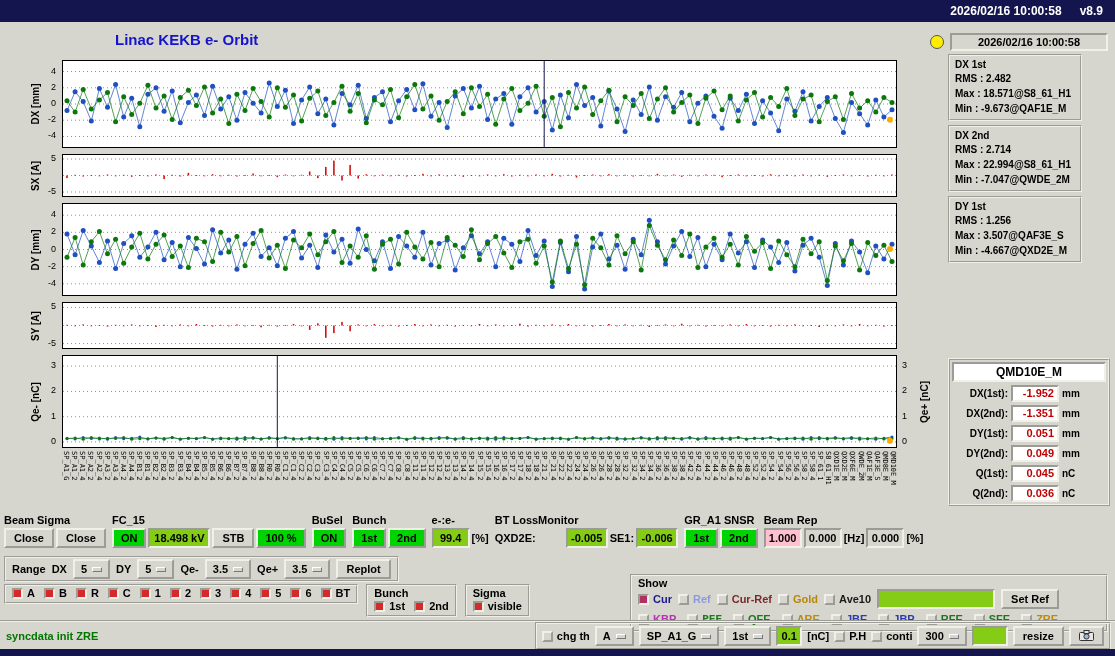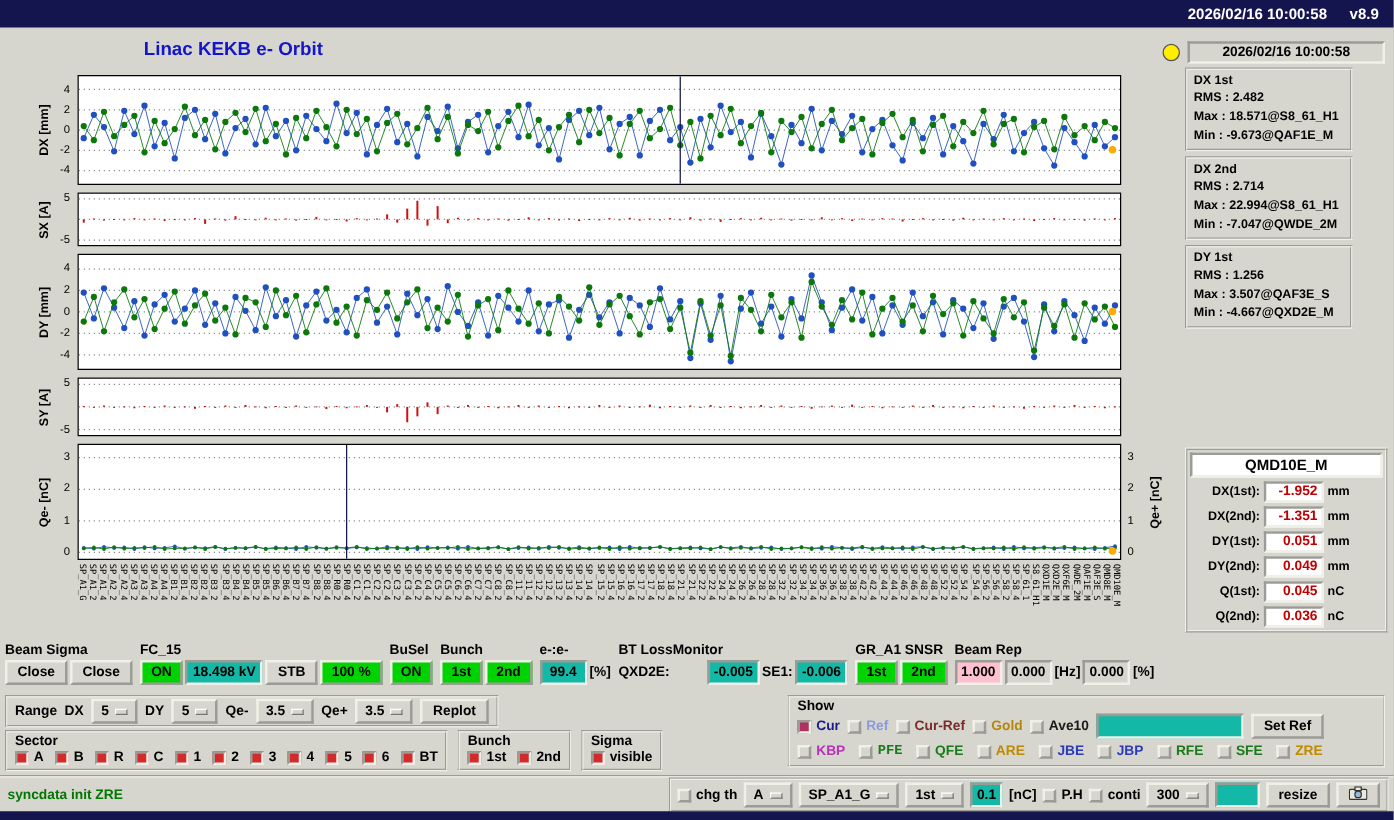--- a/index.html
+++ b/index.html
@@ -44,21 +44,21 @@
   .mlabel { width:56px; text-align:right; font-size:10px; font-weight:bold; }
   .mval { width:48px; border:2px inset #f0f0e8; background:#fff; color:#c00000;
           font-size:11px; font-weight:bold; text-align:right; padding:0 3px; height:17px; line-height:13px; }
   .munit { font-size:10px; font-weight:bold; }
 
   
   .lbl { font-weight:bold; font-size:11px; white-space:nowrap; }
   .btn { display:inline-flex; align-items:center; justify-content:center; border:2px outset #f0f0e8;
          background:#d6d6ce; padding:0 8px; font-weight:bold; font-size:11px; height:20px; cursor:default; white-space:nowrap; }
   .entry { display:inline-flex; align-items:center; justify-content:center; border:2px inset #f0f0e8;
-           background:#14b8a6; font-weight:bold; font-size:11px; height:20px; padding:0 3px; white-space:nowrap; }
+           background:#84cc16; font-weight:bold; font-size:11px; height:20px; padding:0 3px; white-space:nowrap; }
   .entry.pink { background:#ffc0d0; }
   .entry.gray { background:#d6d6ce; }
   .ind { display:inline-flex; align-items:center; justify-content:center; border:2px outset #f0f0e8;
          padding:0 7px; height:20px; font-weight:bold; font-size:11px; background:#d6d6ce; white-space:nowrap; }
   .ind.green { background:#00d400; }
   .opt { display:inline-flex; align-items:center; gap:5px; border:2px outset #f0f0e8; background:#d6d6ce;
          height:20px; padding:0 6px; font-weight:bold; font-size:11px; white-space:nowrap; }
   .opt-mark { width:10px; height:5px; border:1px solid; border-color:#fff #777 #777 #fff; background:#d6d6ce; }
   .check { display:inline-flex; align-items:center; gap:4px; font-weight:bold; font-size:11px; white-space:nowrap; }
   .cb { width:11px; height:11px; border:2px outset #f0f0e8; background:#d6d6ce; flex:none; }
@@ -69,21 +69,21 @@
   .g-label { font-size:11px; font-weight:bold; margin-bottom:2px; white-space:nowrap; }
   .g-items { display:flex; gap:2px; align-items:center; }
 
   .range-row { position:absolute; left:4px; top:556px; height:26px; display:flex; gap:6px;
                align-items:center; border:2px groove #f0f0e8; padding:0 6px; }
   .sector-row { position:absolute; left:4px; top:584px; display:flex; gap:8px; align-items:flex-start; }
   .tk-frame { border:2px groove #f0f0e8; padding:1px 6px 3px 6px; }
   .tk-frame .g-label { margin-bottom:1px; }
   .tk-frame .g-items { gap:9px; }
 
-  .show-group { position:absolute; left:630px; top:556px; width:478px; height:58px; border:2px groove #f0f0e8; }
+  .show-group { position:absolute; left:630px; top:574px; width:478px; height:58px; border:2px groove #f0f0e8; }
   .show-title { position:absolute; left:6px; top:1px; font-size:11px; font-weight:bold; }
   .show-row1 { position:absolute; left:6px; top:13px; right:3px; display:flex; gap:6px; align-items:center; }
   .show-row2 { position:absolute; left:6px; top:37px; display:flex; gap:11px; align-items:center; }
 
   .statusbar { position:absolute; left:0; top:620px; right:0; height:30px; border-top:2px groove #f0f0e8;
                display:flex; align-items:center; }
   .status-msg { color:#007700; font-weight:bold; font-size:11px; margin-left:6px; }
   .status-items { margin-left:auto; margin-right:4px; display:flex; gap:5px; align-items:center;
                   border:2px groove #f0f0e8; padding:2px 5px; }
 </style>
@@ -1332,21 +1332,20 @@
           <span class="cb-label" style="color: rgb(26, 122, 26);">SFE</span>
         </span>
         <span class="check">
           <span class="cb"></span>
           <span class="cb-label" style="color: rgb(192, 138, 0);">ZRE</span>
         </span>
       </div>
   </div>
   <div class="sector-row">
       <div class="tk-frame ctl-group">
-        <div class="g-label">Sector</div>
         <div class="g-items">
           <span class="check">
             <span class="cb on" style="background: rgb(212, 42, 42);"></span>
             <span class="cb-label">A</span>
           </span>
           <span class="check">
             <span class="cb on" style="background: rgb(212, 42, 42);"></span>
             <span class="cb-label">B</span>
           </span>
           <span class="check">

